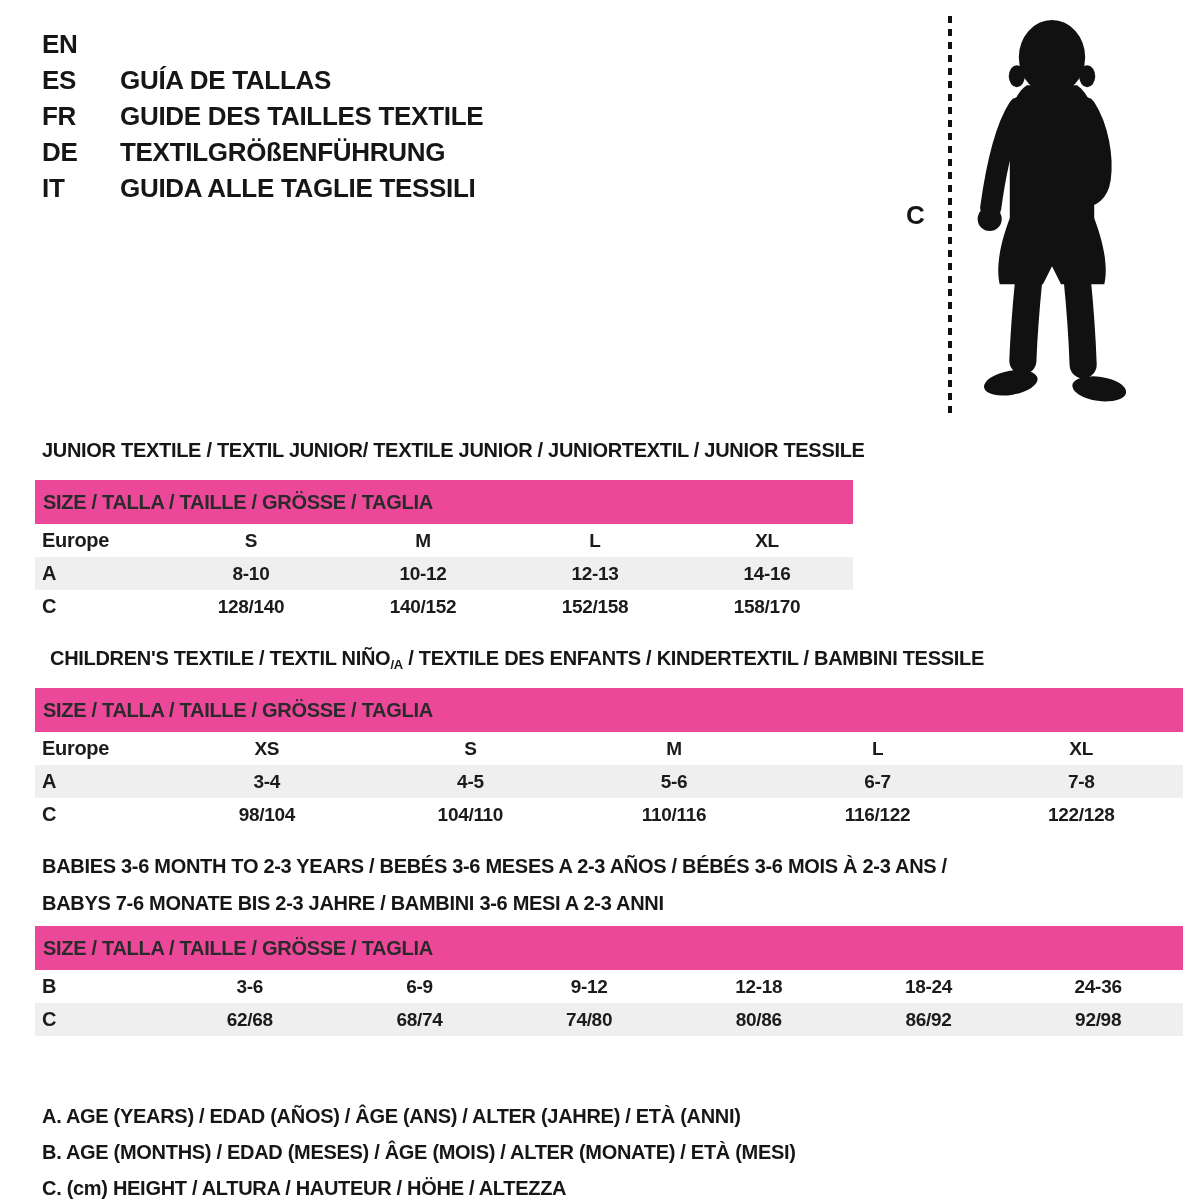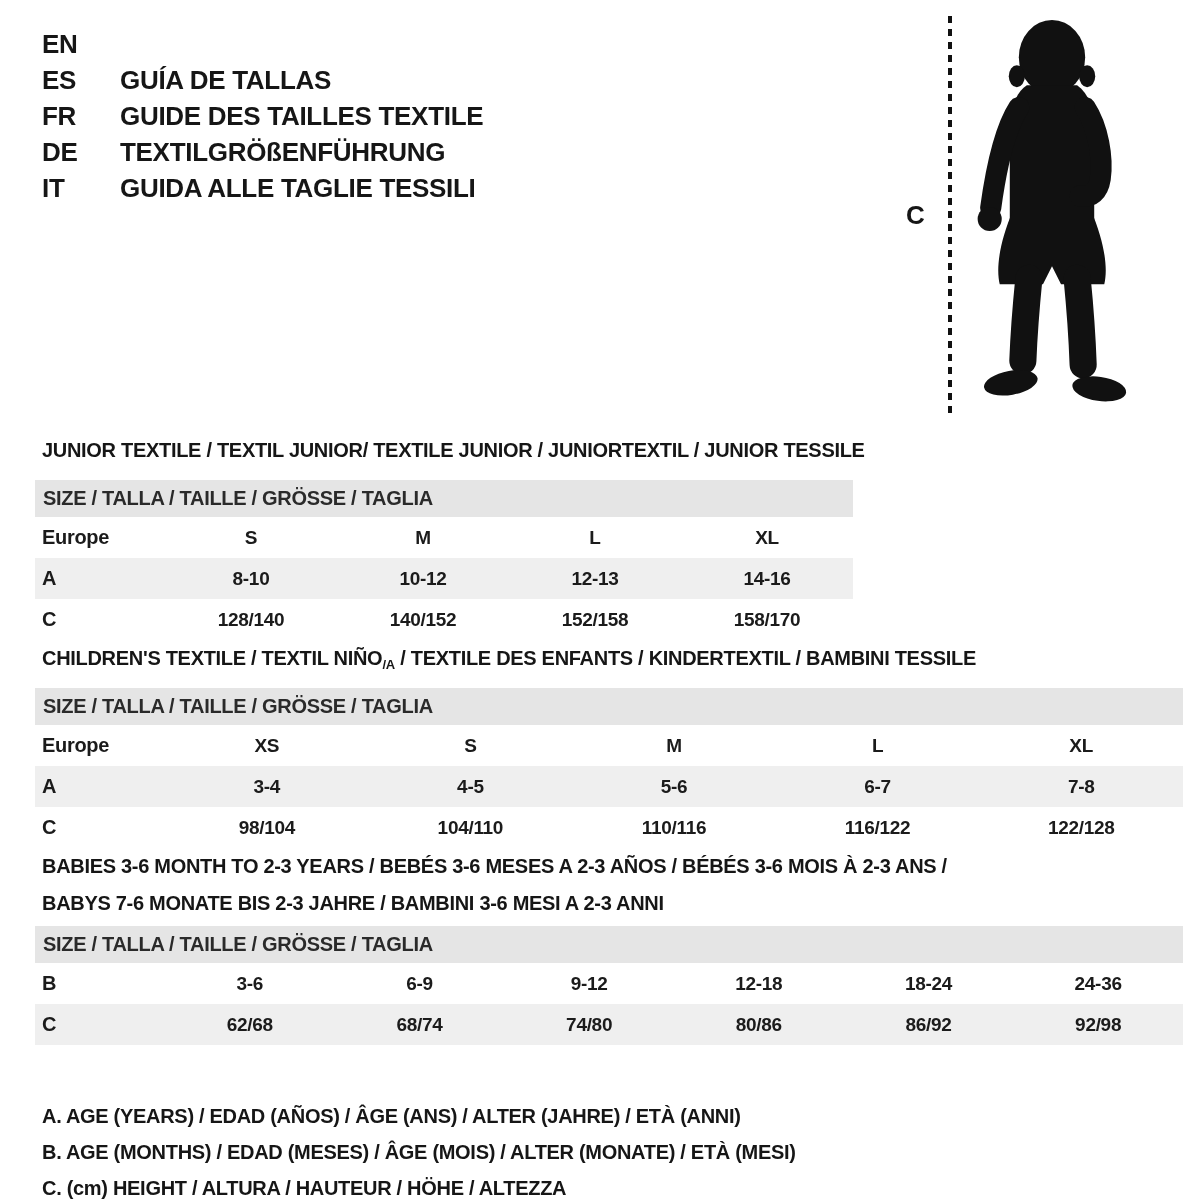--- a/index.html
+++ b/index.html
@@ -16,33 +16,33 @@
   
   .measure-label{position:absolute;left:906px;top:200px;font-size:26px;}
   .dotted-line{
     position:absolute;left:948px;top:16px;width:4px;height:398px;
     background:repeating-linear-gradient(to bottom,#111 0 7px,transparent 7px 13px);
   }
   .toddler{position:absolute;left:966px;top:15px;width:172px;height:402px;}
   
   .sec-title{position:absolute;left:42px;font-size:20px;line-height:24px;white-space:nowrap;}
   .t1{top:438px;}
-  .t2{top:646px;}
+  .t2{top:646px;margin-left:8px;}
   .t3{top:848px;line-height:37px;}
   .sub{font-size:13px;vertical-align:-4px;letter-spacing:-0.2px;}
   
   .size-table{position:absolute;left:35px;border-collapse:collapse;table-layout:fixed;font-size:19px;color:#1b1b1b;}
   .tbl1{top:480px;width:818px;}
   .tbl2{top:688px;width:1148px;}
   .tbl3{top:926px;width:1148px;}
   col.lblcol{width:130px;}
-  .size-table td{height:41px;text-align:center;padding:0;font-weight:bold;}
+  .size-table td{height:33px;text-align:center;padding:0;font-weight:bold;}
   .size-table td.lbl{text-align:left;padding-left:7px;font-size:20px;}
   .size-table tr.band td{
-    background:#e5e5e5;text-align:left;padding-left:8px;height:37px;font-size:20px;color:#2a2a2a;
+    background:#ec4899;text-align:left;padding-left:8px;height:44px;font-size:20px;color:#2a2a2a;
   }
   .size-table tr.shade td{background:#efefef;}
   
   .legend{position:absolute;left:42px;top:1064px;font-size:20px;margin-top:34px;}
   .legend-line{height:36px;display:flex;align-items:center;white-space:nowrap;}
 </style>
 </head>
 <body>
 
 <div class="page">

